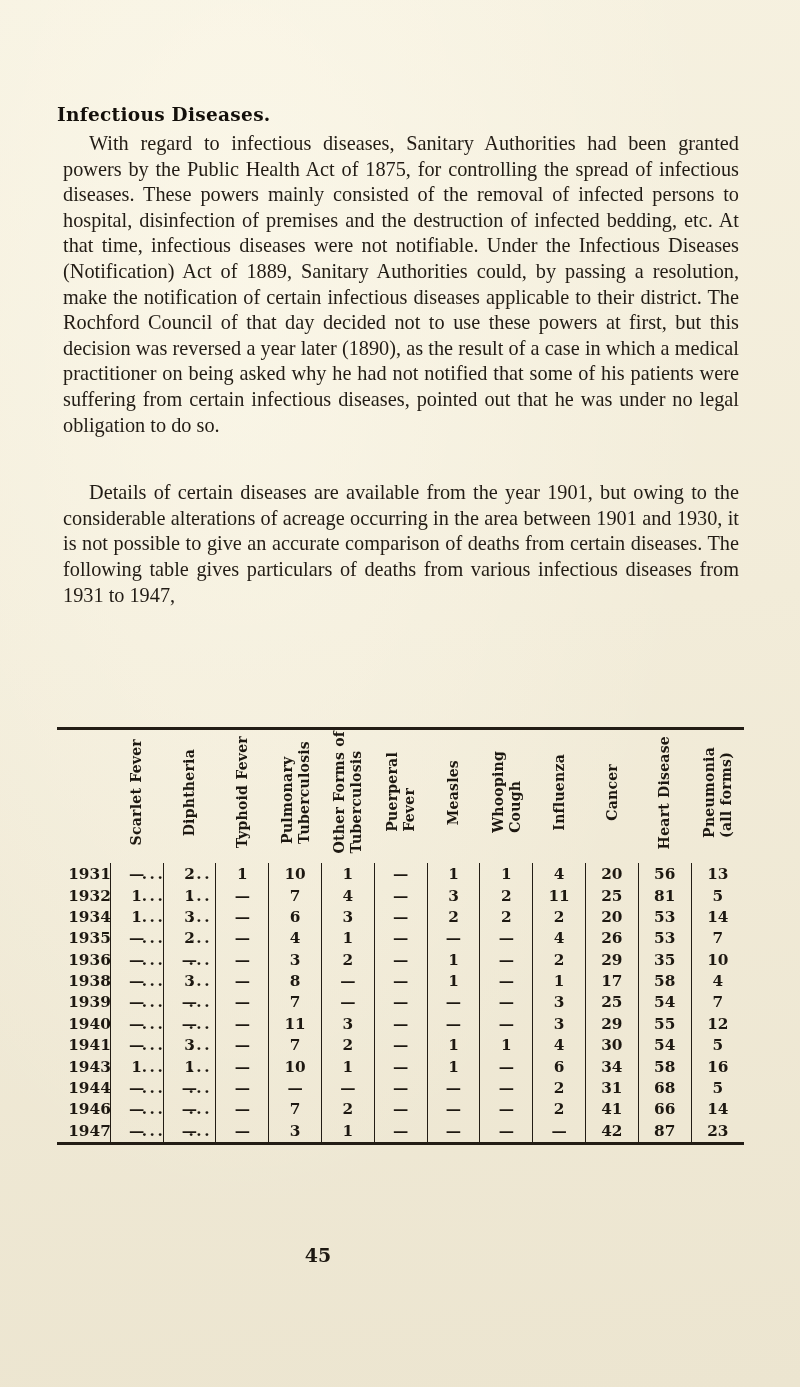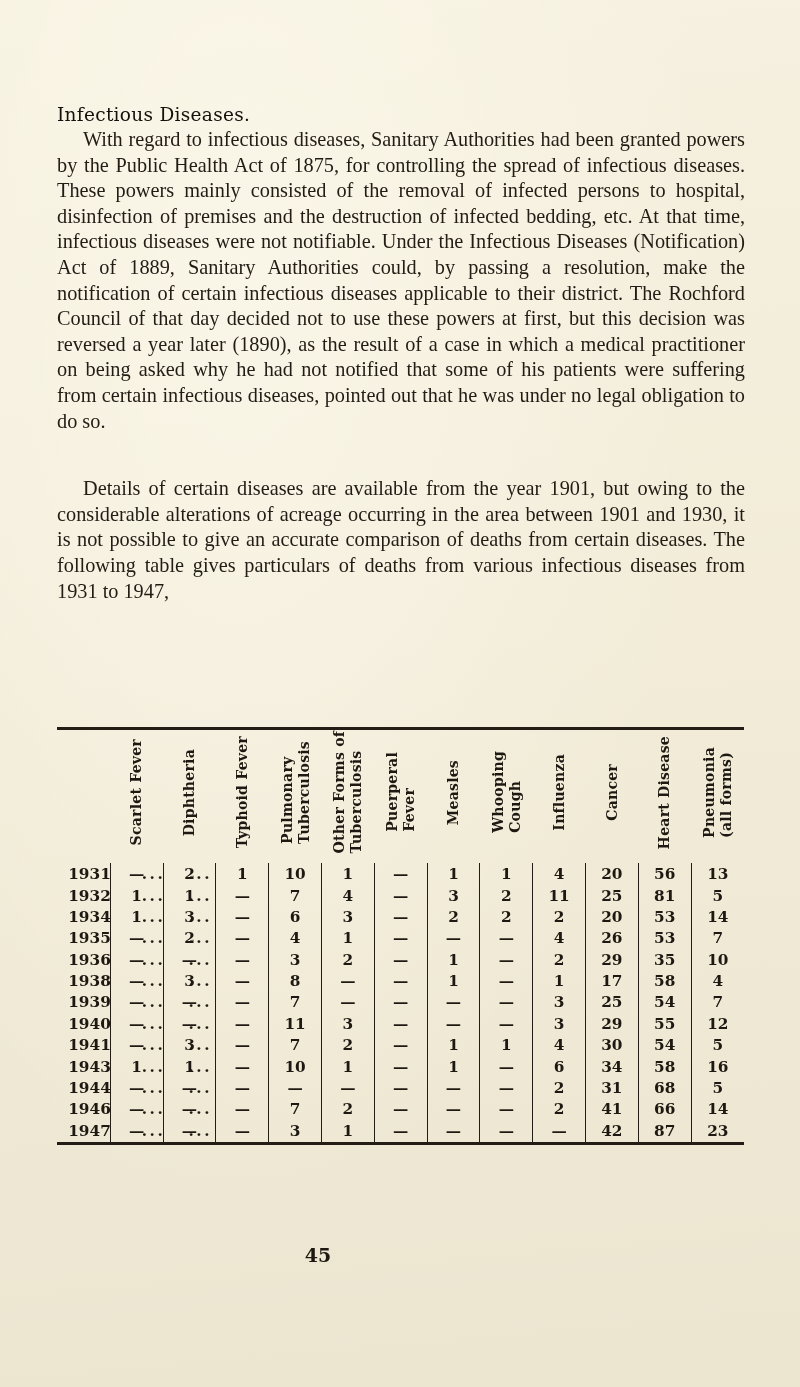--- a/index.html
+++ b/index.html
@@ -26,27 +26,27 @@
   }
   .content {
     position: absolute;
     left: 57px;
     top: 104px;
     width: 688px;
   }
   h1.section-title {
     font-family: "DejaVu Serif", serif;
     font-size: 18.5px;
-    font-weight: normal;
+    font-weight: bold;
     letter-spacing: 0.3px;
     margin: 0 0 2px 0;
     color: #14100b;
   }
   p.body-par {
-    margin: 0;
+    margin: 6px;
     font-size: 20.3px;
     line-height: 25.6px;
     text-align: justify;
     text-indent: 26px;
     color: #221c15;
     hyphens: manual;
   }
   p.par-second {
     margin-top: 42px;
   }

